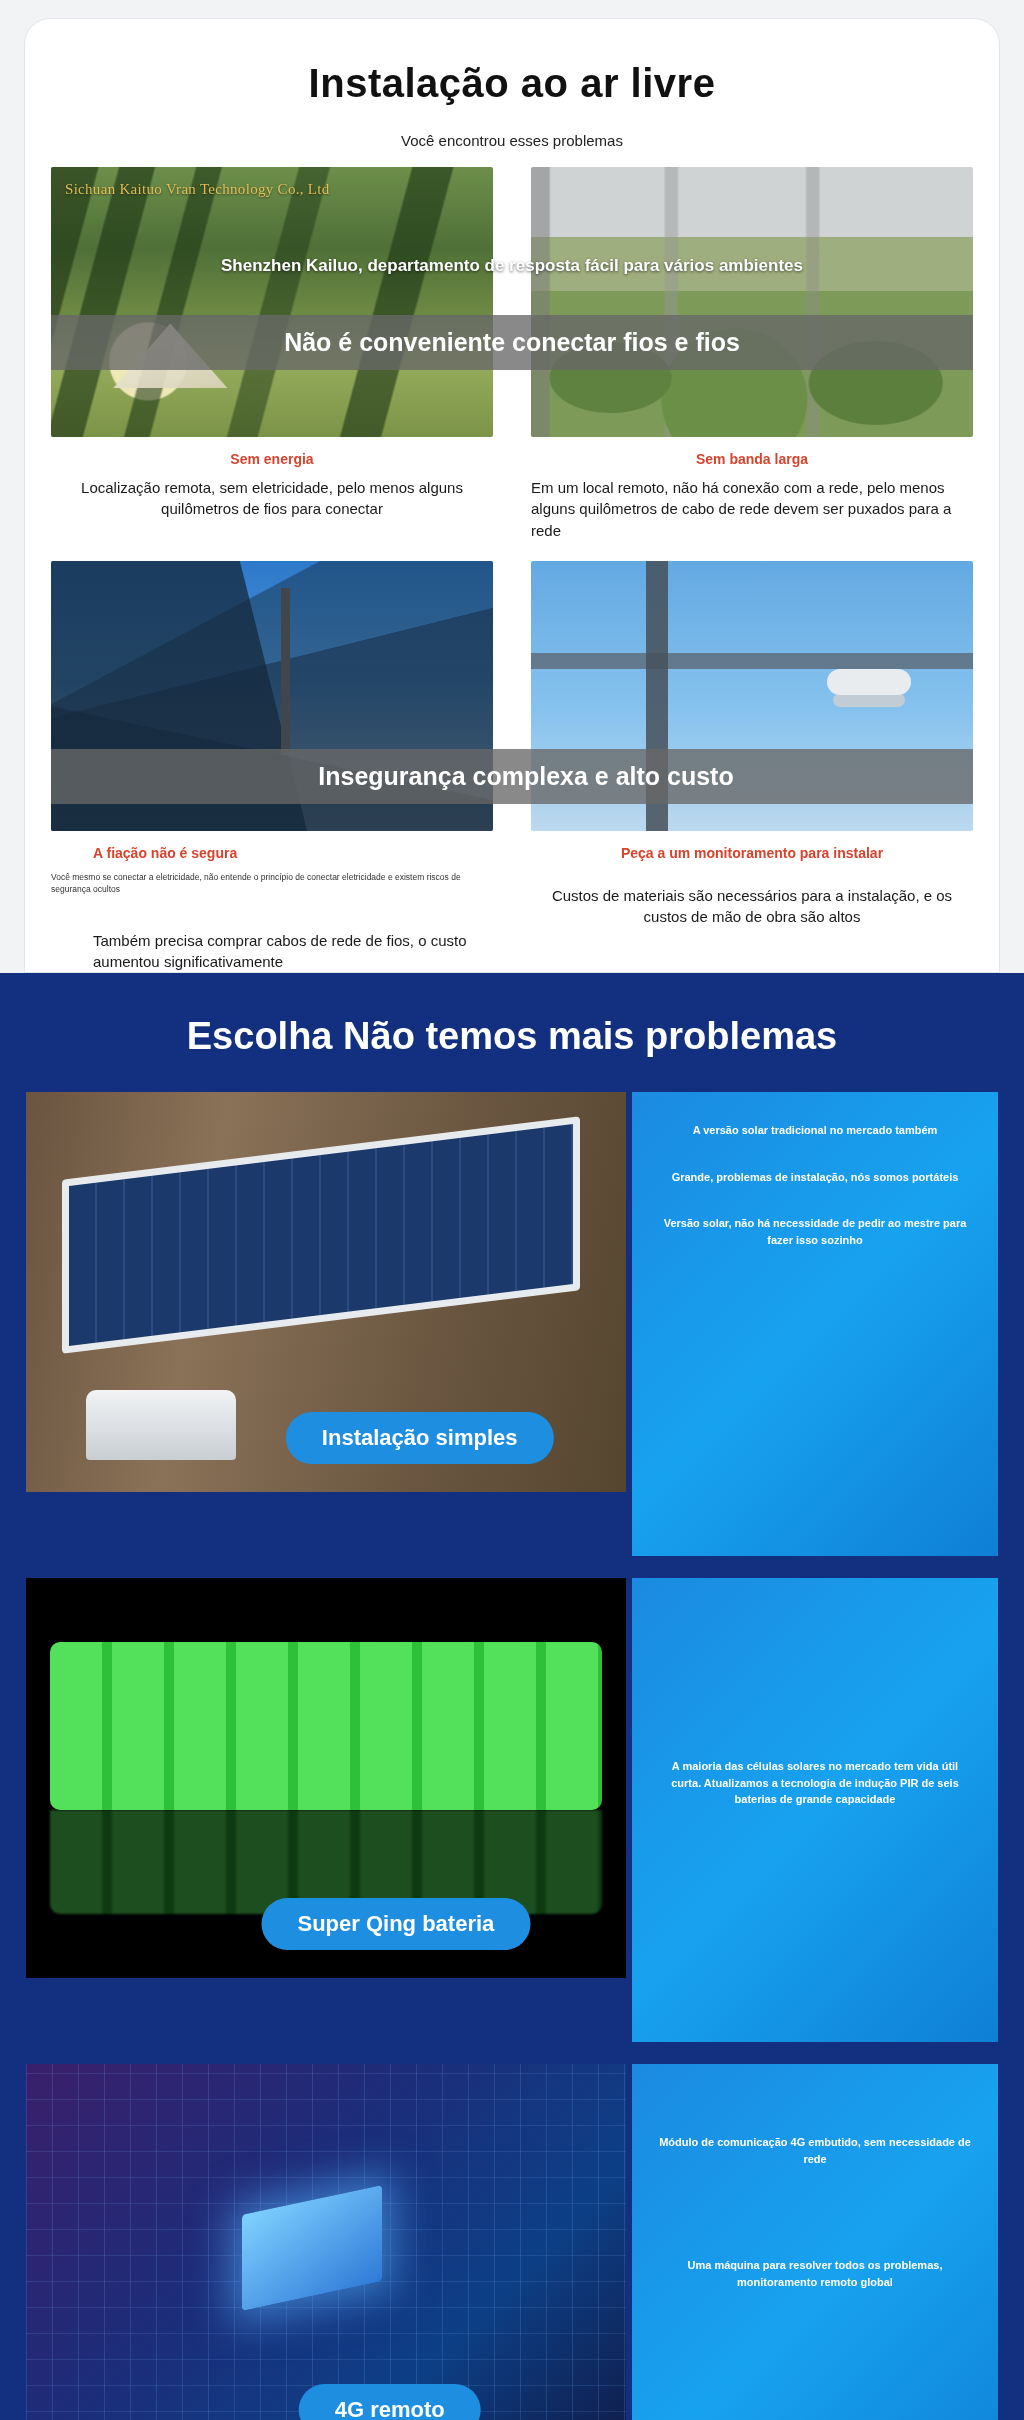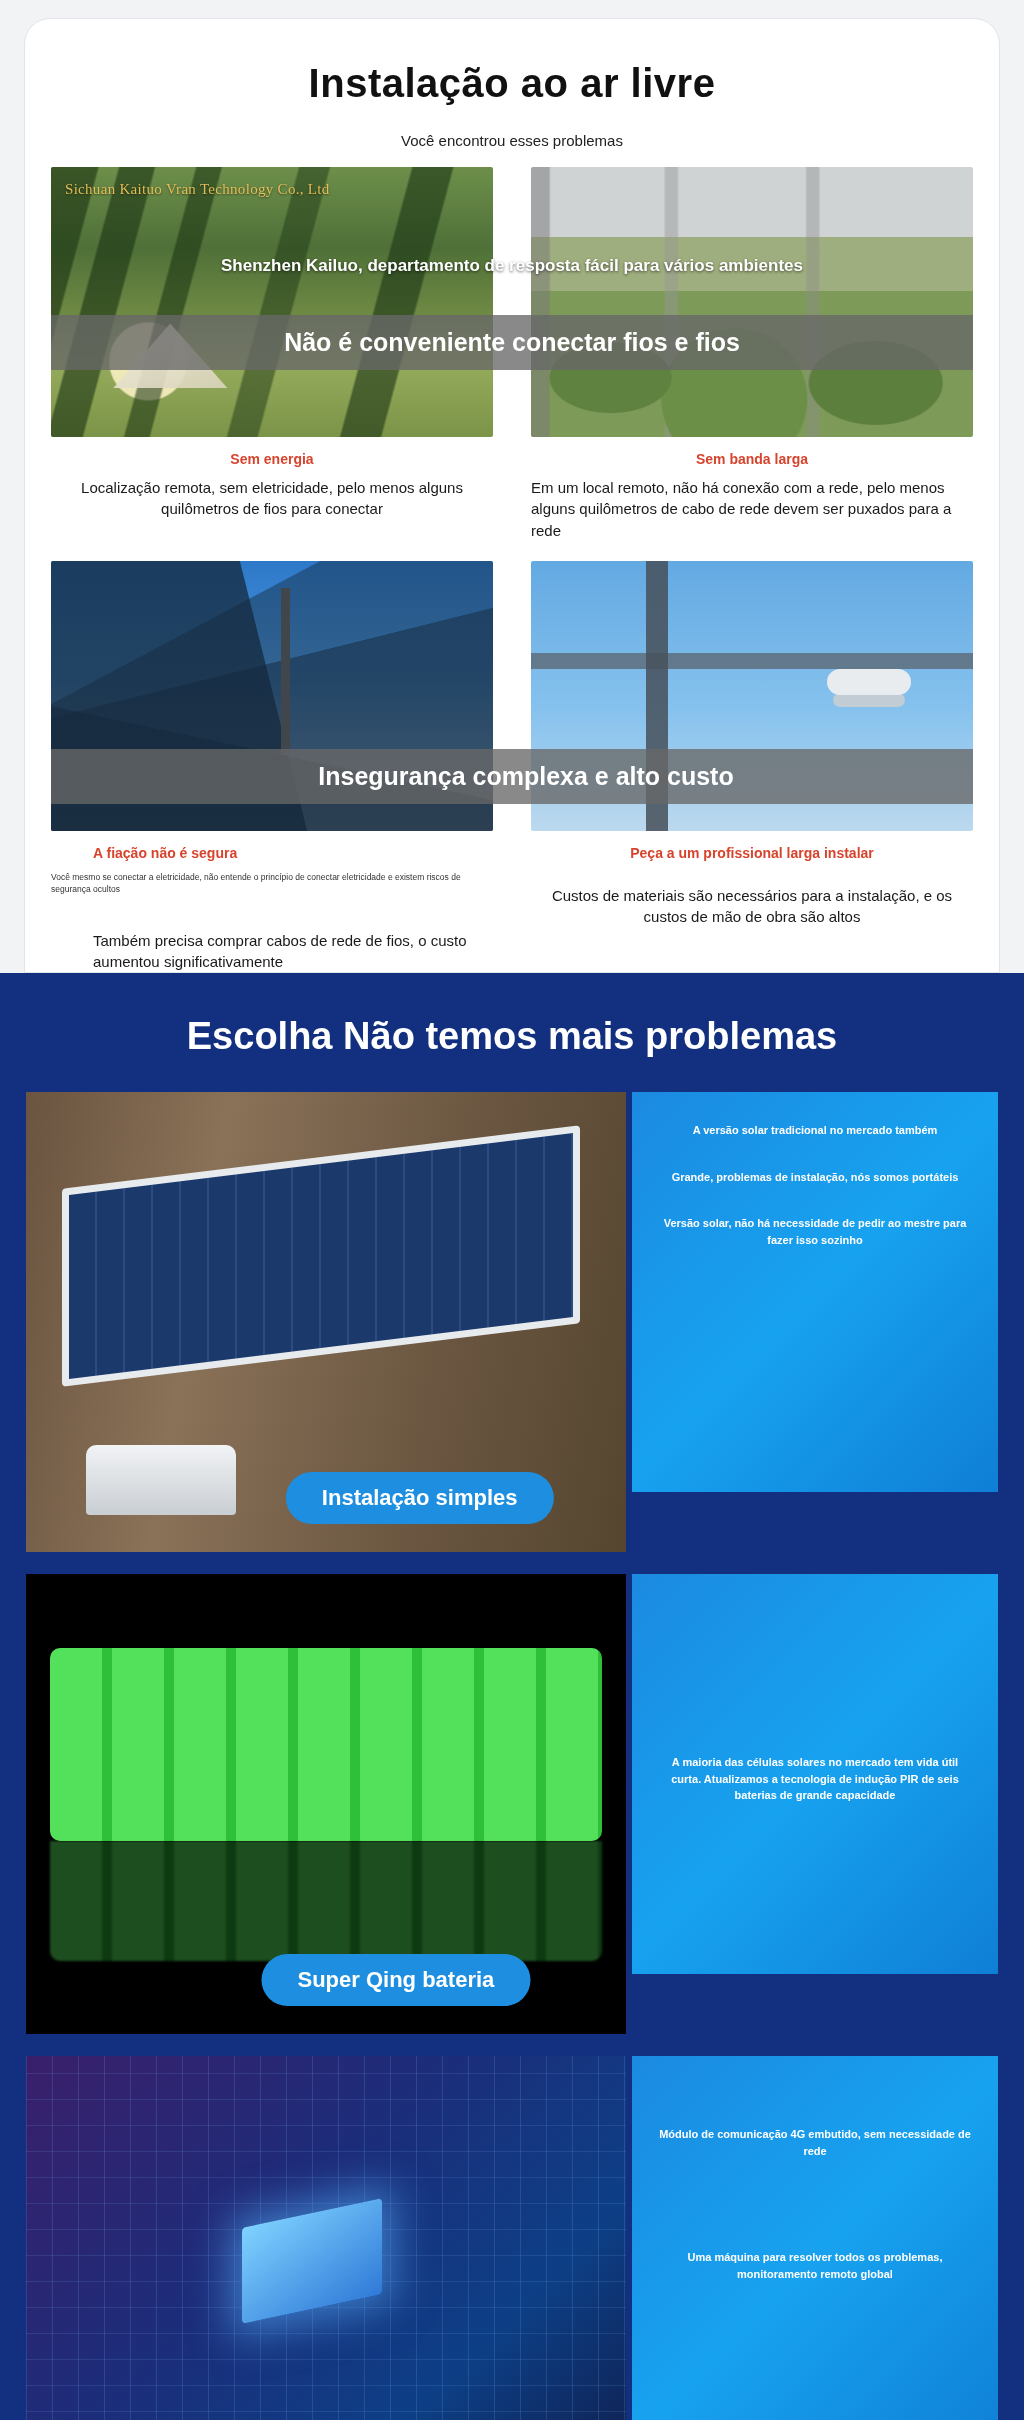--- a/index.html
+++ b/index.html
@@ -193,26 +193,26 @@
     padding: 8px 0 34px 0;
   }
   .feature {
     display: grid;
     grid-template-columns: 600px 1fr;
     column-gap: 6px;
     margin-bottom: 22px;
   }
   .feature .visual {
     position: relative;
-    height: 460px;
+    height: 400px;
     overflow: hidden;
   }
   .feature .panel {
     position: relative;
-    height: 400px;
+    height: 464px;
     background: linear-gradient(135deg,#1b8ae0 0%, #17a2ef 50%, #0f7fd6 100%);
     padding: 30px 26px;
     overflow: hidden;
   }
   .panel p {
     color: #ffffff;
     font-size: 11px;
     text-align: center;
     line-height: 1.5;
     margin-bottom: 30px;
@@ -344,21 +344,21 @@
 
     <div class="band band-2">Insegurança complexa e alto custo</div>
 
     <div class="grid2">
       <div>
         <div class="cap-red left">A fiação não é segura</div>
         <div class="fineprint">Você mesmo se conectar a eletricidade, não entende o princípio de conectar eletricidade e existem riscos de segurança ocultos</div>
         <div class="cap-body" style="padding-left:42px;margin-top:30px;">Também precisa comprar cabos de rede de fios, o custo aumentou significativamente</div>
       </div>
       <div>
-        <div class="cap-red center">Peça a um profissional larga instalar</div>
+        <div class="cap-red center">Peça a um monitoramento para instalar</div>
         <div class="cap-body center" style="padding-top:14px;">Custos de materiais são necessários para a instalação, e os custos de mão de obra são altos</div>
       </div>
     </div>
 
   </div>
 
   <div class="card-blue">
 
     <div class="headline-blue">Escolha Não temos mais problemas</div>
 

